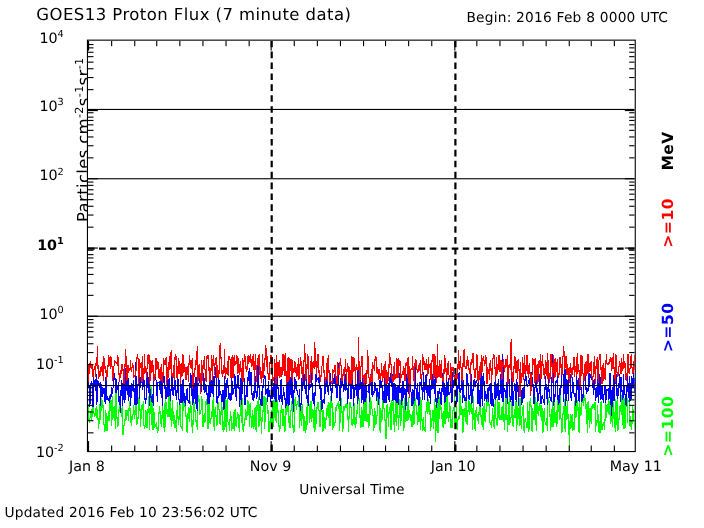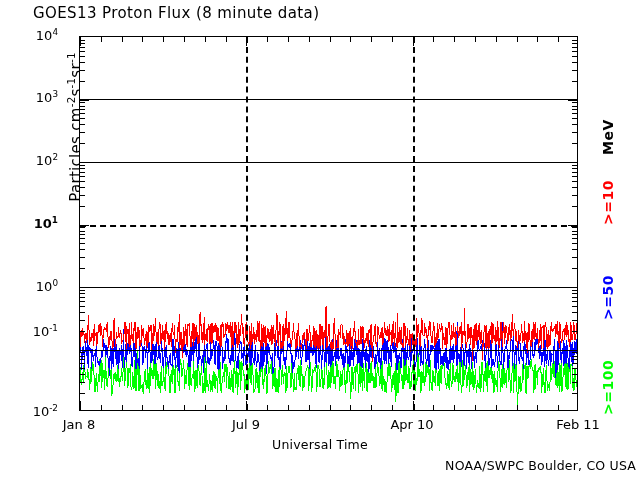--- a/index.html
+++ b/index.html
@@ -75,38 +75,39 @@
     letter-spacing:.2px;white-space:nowrap;}
 
   sup{font-size:.68em;vertical-align:super;line-height:0;}
   svg{display:block;}
 </style>
 </head>
 <body>
 
 <div class="stage">
 
-  <div class="title">GOES13 Proton Flux (8 minute data)</div>
+  <div class="title">GOES13 Proton Flux (7 minute data)</div>
+  <div class="begin">Begin: 2016 Feb 8 0000 UTC</div>
 
   <div class="ylab">
     Particles cm<sup>-2</sup>s<sup>-1</sup>sr<sup>-1</sup>
   </div>
 
   <div class="ytick-label" style="top:28px;">10<sup>4</sup></div>
   <div class="ytick-label" style="top:90px;margin-left:19px;">10<sup>3</sup></div>
   <div class="ytick-label" style="top:153px;">10<sup>2</sup></div>
   <div class="ytick-label" style="top:216px;font-weight:bold;">10<sup>1</sup></div>
   <div class="ytick-label" style="top:279px;">10<sup>0</sup></div>
   <div class="ytick-label" style="top:324px;">10<sup>-1</sup></div>
   <div class="ytick-label" style="top:404px;">10<sup>-2</sup></div>
 
   <div class="xtick-label" style="left:44px;">Jan 8</div>
-  <div class="xtick-label" style="left:211px;">Jul 9</div>
-  <div class="xtick-label" style="left:377px;">Apr 10</div>
-  <div class="xtick-label" style="left:543px;">Feb 11</div>
+  <div class="xtick-label" style="left:211px;">Nov 9</div>
+  <div class="xtick-label" style="left:377px;">Jan 10</div>
+  <div class="xtick-label" style="left:543px;">May 11</div>
 
   <div class="xlab">Universal Time</div>
 
   <div class="plot">
 
     <div class="gridline" style="top:62px;"></div>
     <div class="gridline" style="top:125px;"></div>
     <div class="gridline dashed" style="top:188px;"></div>
     <div class="gridline" style="top:250px;"></div>
     <div class="gridline thin" style="top:313px;"></div>
@@ -279,15 +280,15 @@
   </div>
 
   <div class="legend-item" style="top:155px;transform:rotate(-90deg);color:#000;">MeV</div>
 
   <div class="legend-item" style="top:225px;transform:rotate(-90deg);color:#FF0000;">&gt;=10</div>
 
   <div class="legend-item" style="top:320px;transform:rotate(-90deg);color:#0000FF;">&gt;=50</div>
 
   <div class="legend-item" style="top:415px;transform:rotate(-90deg);color:#00FF00;">&gt;=100</div>
 
-  <div class="foot-r">NOAA/SWPC Boulder, CO USA</div>
+  <div class="foot-l">Updated 2016 Feb 10 23:56:02 UTC</div>
 
 </div>
 
 </body></html>

